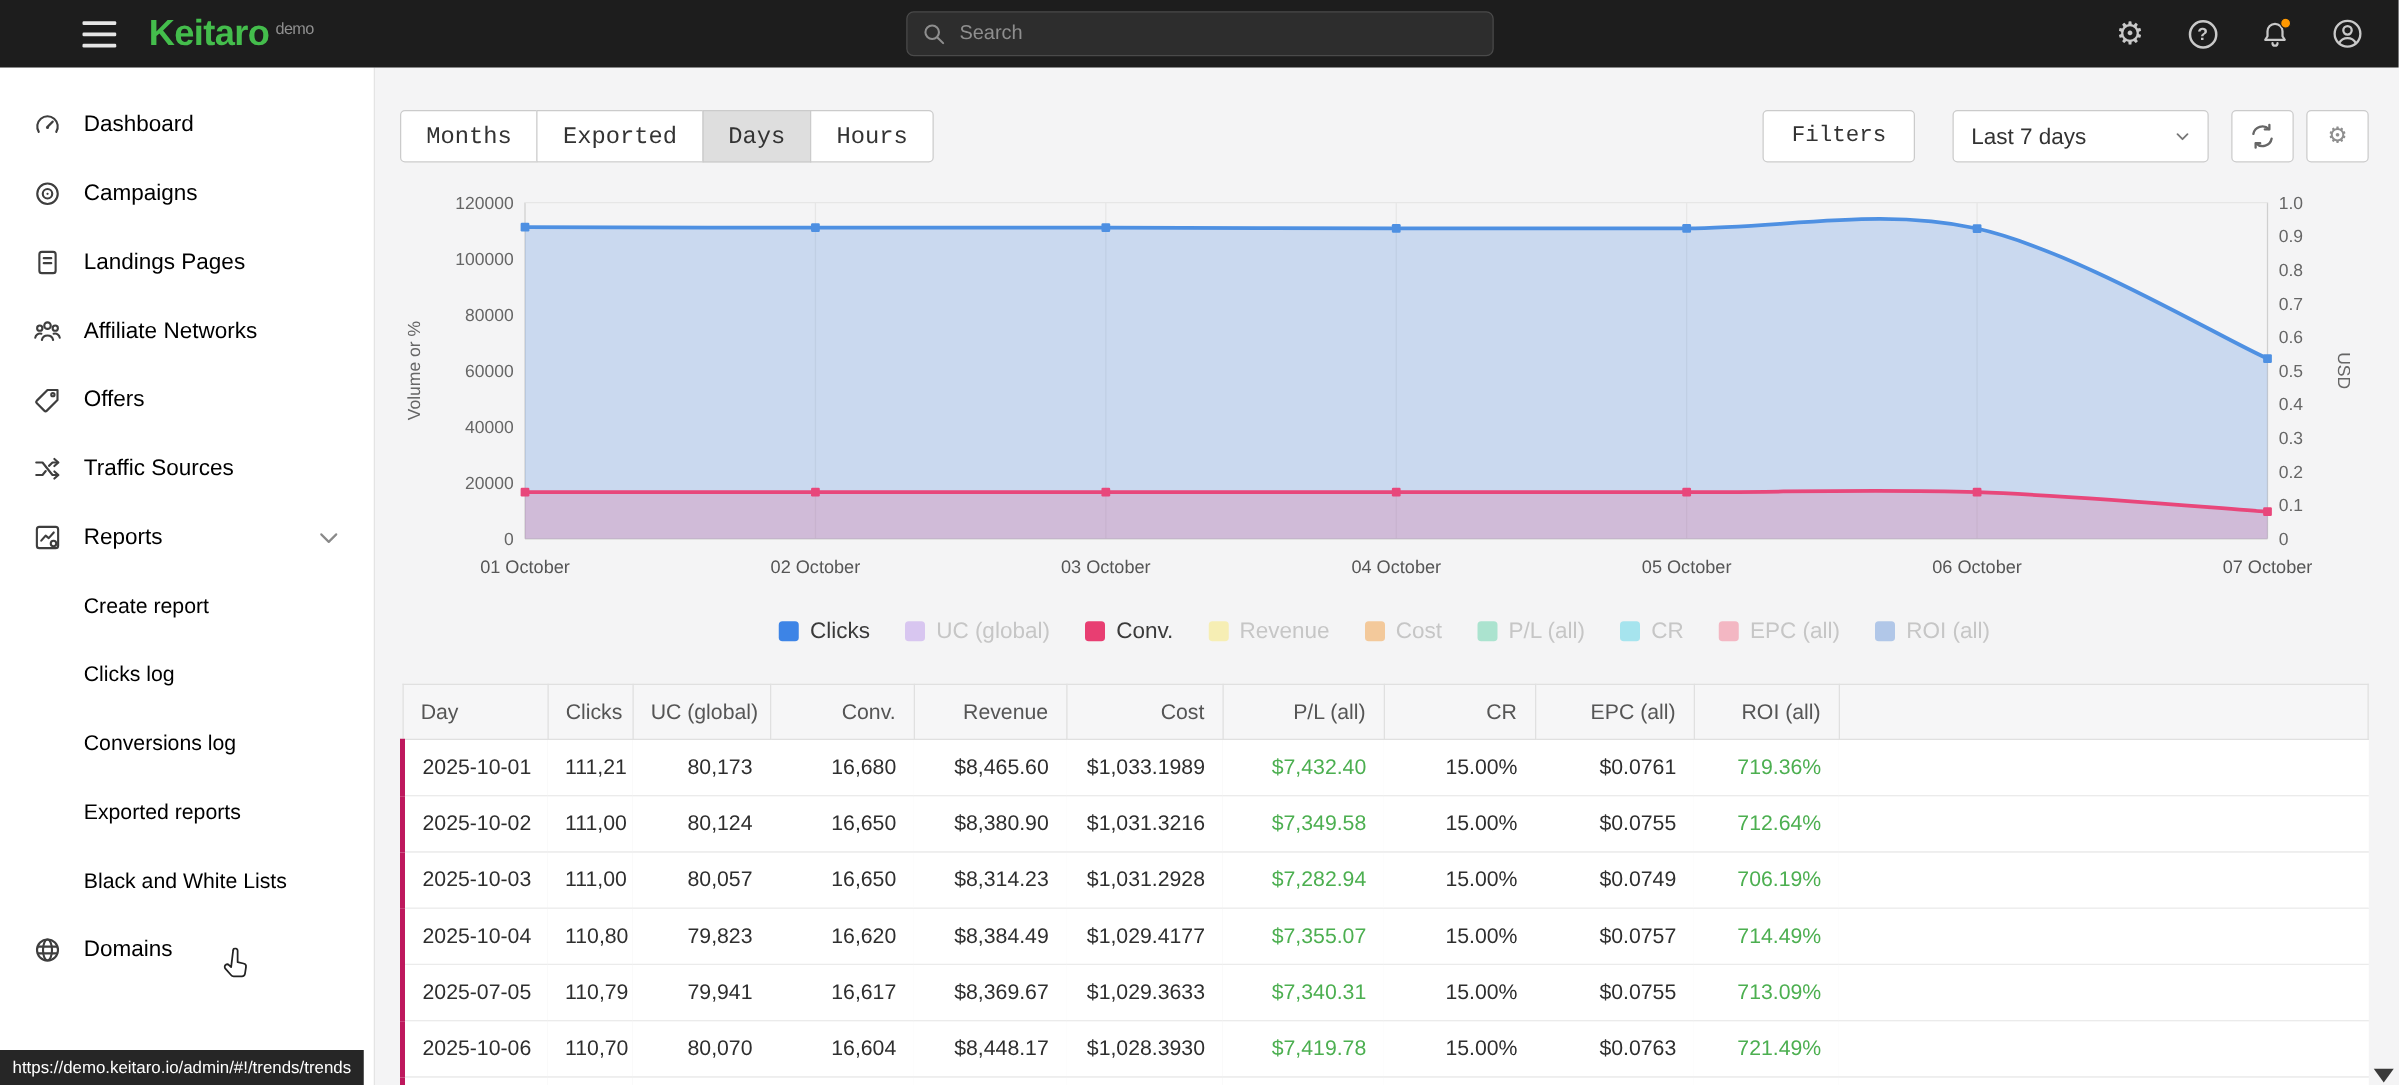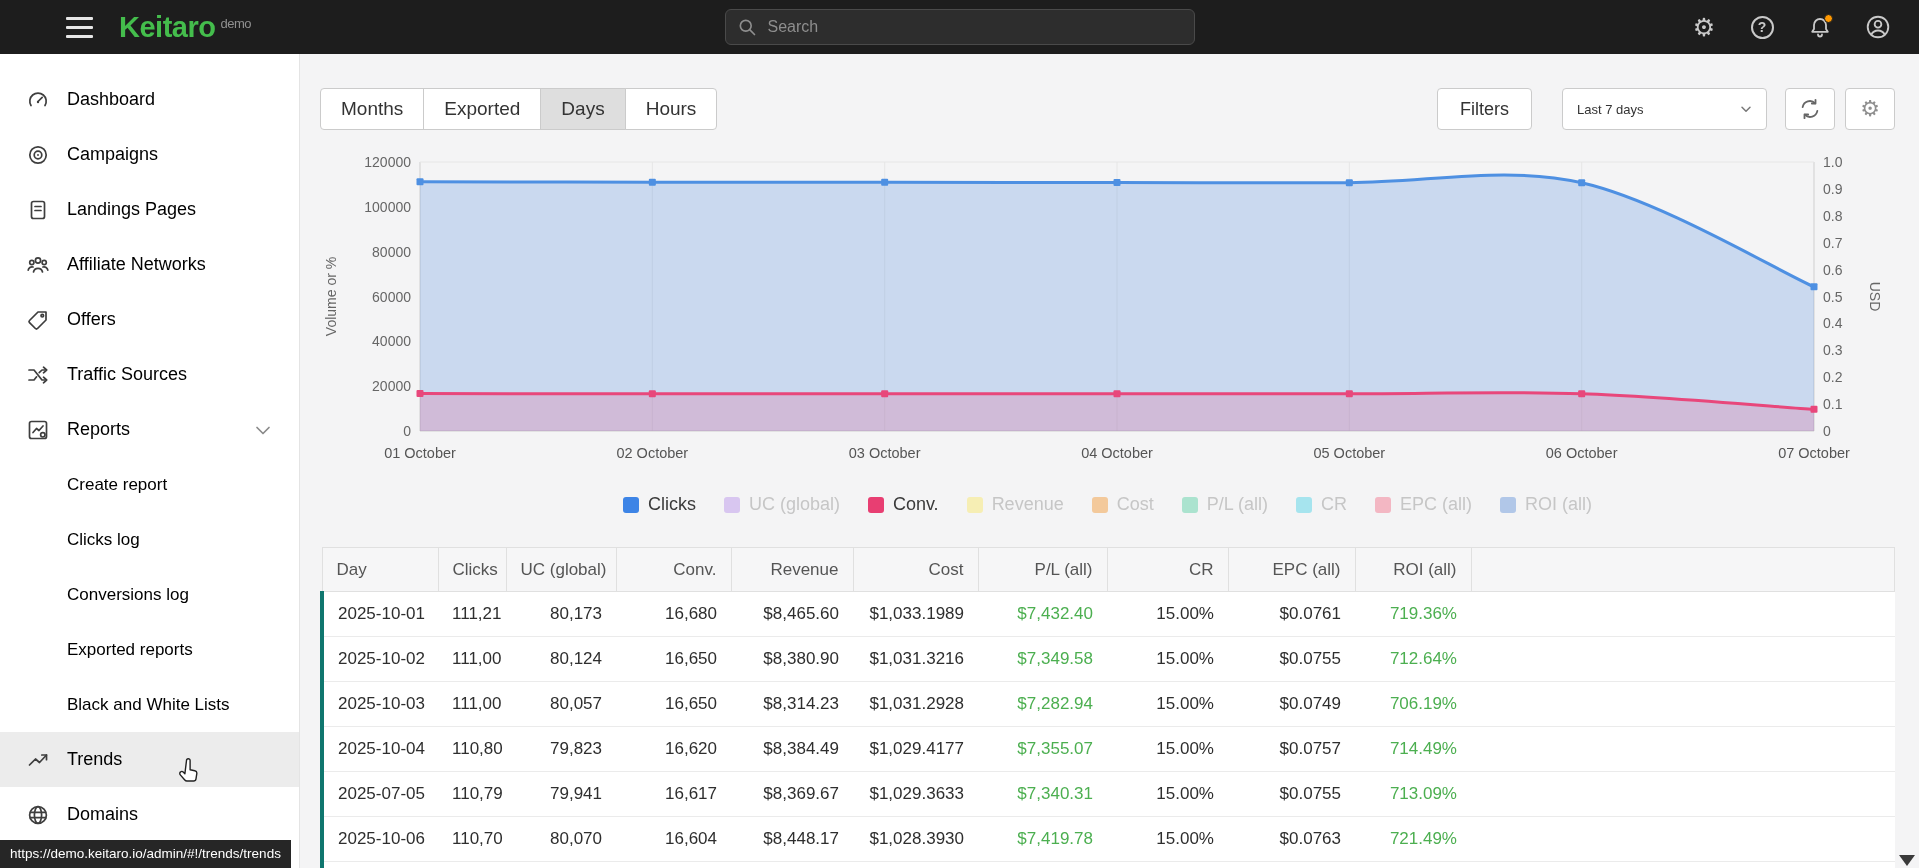--- a/index.html
+++ b/index.html
@@ -1,18 +1,18 @@
 <!DOCTYPE html>
 <html><head>
 <meta charset="utf-8">
 <style>
   * { box-sizing: border-box; margin: 0; padding: 0; }
   html, body { width: 1919px; height: 868px; overflow: hidden; }
   body { font-family: "Liberation Sans", sans-serif; background: #f4f4f5; position: relative; }
-  button { font-family: Liberation Sans, sans-serif; }
+  button { font-family: Liberation Mono, monospace; }
 
   
   .topbar { height: 54px; background: #1d1d1d; display: flex; align-items: center; position: relative; z-index: 5; padding-left: 44px; }
   .hamburger { width: 27px; height: 21px; margin-left: 22px; display: flex; flex-direction: column; justify-content: space-between; cursor: pointer; }
   .hamburger span { display: block; height: 3px; background: #e6e6e6; border-radius: 1px; }
   .logo { margin-left: 26px; font-size: 29px; font-weight: bold; color: #44bd4c; letter-spacing: -0.5px; cursor: pointer; }
   .logo-badge { color: #8f8f8f; font-size: 13px; margin-left: 5px; position: relative; top: -9px; font-weight: normal; }
   .search-wrap { position: absolute; left: 50%; transform: translateX(-50%); width: 470px; height: 36px; }
   .search-wrap svg { position: absolute; left: 12px; top: 8px; }
   .search-input { width: 100%; height: 100%; background: #2d2d2d; border: 1px solid #4a4a4a; border-radius: 6px; color: #c9c9c9; font-size: 16px; padding: 0 12px 0 42px; outline: none; font-family: inherit; }
@@ -35,41 +35,41 @@
   
   .main { position: absolute; left: 300px; top: 54px; right: 0; bottom: 0; padding: 0 24px 0 20px; }
   .toolbar { display: flex; align-items: center; margin-top: 34px; }
   .tab-group { display: flex; }
   .tab { height: 42px; padding: 0 20px; background: #fff; border: 1px solid #cbcbcb; margin-left: -1px; font-size: 19px; color: #333; cursor: pointer; }
   .tab:first-child { border-radius: 4px 0 0 4px; margin-left: 0; }
   .tab:last-child { border-radius: 0 4px 4px 0; }
   .tab.active { background: #dedede; }
   .toolbar-right { margin-left: auto; display: flex; align-items: center; }
   .btn { height: 42px; padding: 0 22px; background: #fff; border: 1px solid #cbcbcb; border-radius: 4px; font-size: 18px; color: #333; cursor: pointer; }
-  .select { height: 42px; width: 205px; background: #fff; border: 1px solid #cbcbcb; border-radius: 4px; display: flex; align-items: center; justify-content: space-between; padding: 0 12px 0 14px; font-size: 13px; color: #333; cursor: pointer; margin-left: 30px; }
+  .select { height: 42px; width: 205px; background: #fff; border: 1px solid #cbcbcb; border-radius: 4px; display: flex; align-items: center; justify-content: space-between; padding: 0 12px 0 14px; font-size: 18px; color: #333; cursor: pointer; margin-left: 30px; }
   .icon-btn { width: 50px; padding: 0; display: flex; align-items: center; justify-content: center; }
   .refresh-btn { margin-left: 18px; }
   .chartgear-btn { margin-left: 10px; }
   .chartgear-btn .gear-glyph { color: #8f8f8f; font-size: 22px; }
 
   #trend-chart { display: block; margin-top: 16px; }
 
   .legend { display: flex; justify-content: center; align-items: center; gap: 28px; margin: 18px 0 32px; }
   .legend-item { display: flex; align-items: center; gap: 9px; cursor: pointer; }
   .swatch { width: 16px; height: 16px; border-radius: 3px; display: inline-block; }
   .legend-label { font-size: 18px; color: #3a3a3a; }
   .legend-item.off .legend-label { color: #c6c6c6; }
 
   
   .trends-table { width: 100%; border-collapse: collapse; table-layout: fixed; }
   .trends-table th { height: 44px; font-weight: normal; color: #555; font-size: 17px; padding: 0 14px; text-align: right; background: #f6f6f7; border: 1px solid #e0e0e0; white-space: nowrap; overflow: hidden; cursor: pointer; }
   .trends-table th.th-day { text-align: left; }
   .trends-table th.filler { cursor: default; }
   .trends-table td { height: 45px; background: #fff; border-bottom: 1px solid #ebebeb; font-size: 17px; color: #2e2e2e; padding: 0 14px; text-align: right; white-space: nowrap; overflow: hidden; }
-  .trends-table td.day { text-align: left; border-left: 4px solid #0f766e; }
+  .trends-table td.day { text-align: left; border-left: 4px solid #be185d; }
   .trends-table td.pos { color: #4caf50; }
 
   
   .status-tooltip { position: absolute; left: 0; bottom: 0; background: #262626; color: #fff; font-size: 13.5px; padding: 6px 10px 7px; z-index: 10; }
   .cursor { position: absolute; left: 176px; top: 758px; z-index: 20; pointer-events: none; }
   .scroll-corner { position: absolute; right: 4px; bottom: 2px; width: 0; height: 0; border-left: 8px solid transparent; border-right: 8px solid transparent; border-top: 11px solid #3a3a3a; z-index: 9; }
 </style>
 </head>
 <body>
 
@@ -183,27 +183,20 @@
     </div>
   <div class="nav-item sub">
       <span class="nav-label">Conversions log</span>
     </div>
   <div class="nav-item sub">
       <span class="nav-label">Exported reports</span>
     </div>
   <div class="nav-item sub">
       <span class="nav-label">Black and White Lists</span>
     </div>
-  <div class="nav-item active">
-    <svg class="nico" viewBox="0 0 24 24">
-        <polyline points="3.5 17 9.5 11 13.5 14.5 20.5 7"></polyline>
-        <polyline points="15.8 7 20.5 7 20.5 11.7"></polyline>
-      </svg>
-    <span class="nav-label">Trends</span>
-  </div>
   <div class="nav-item">
     <svg class="nico" viewBox="0 0 24 24">
         <circle cx="12" cy="12" r="8.4"></circle>
         <ellipse cx="12" cy="12" rx="3.6" ry="8.4"></ellipse>
         <line x1="4.3" y1="9.3" x2="19.7" y2="9.3"></line>
         <line x1="4.3" y1="14.7" x2="19.7" y2="14.7"></line>
       </svg>
     <span class="nav-label">Domains</span>
   </div>
 </aside>

